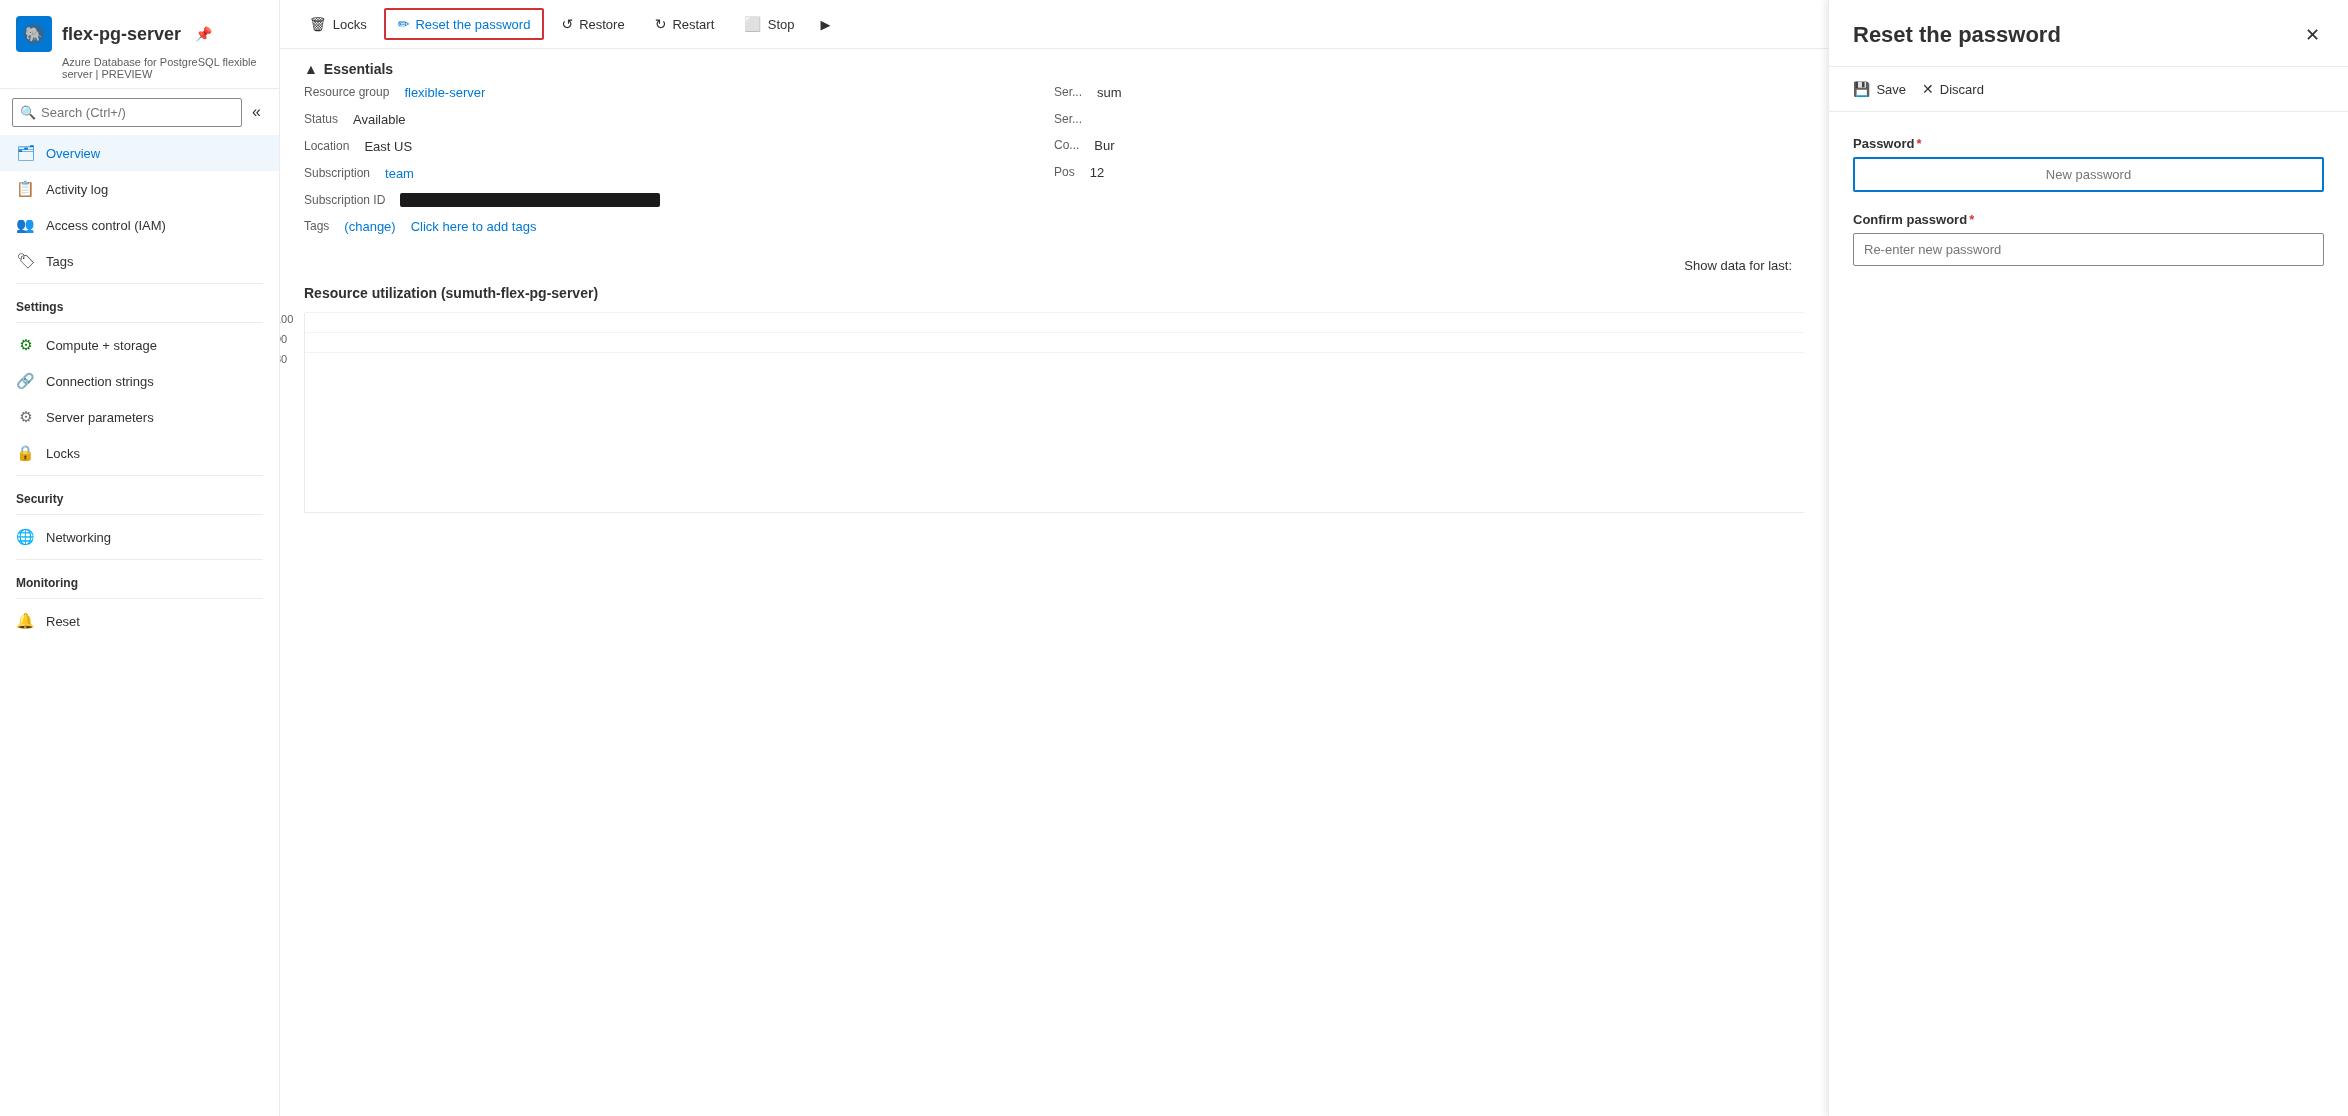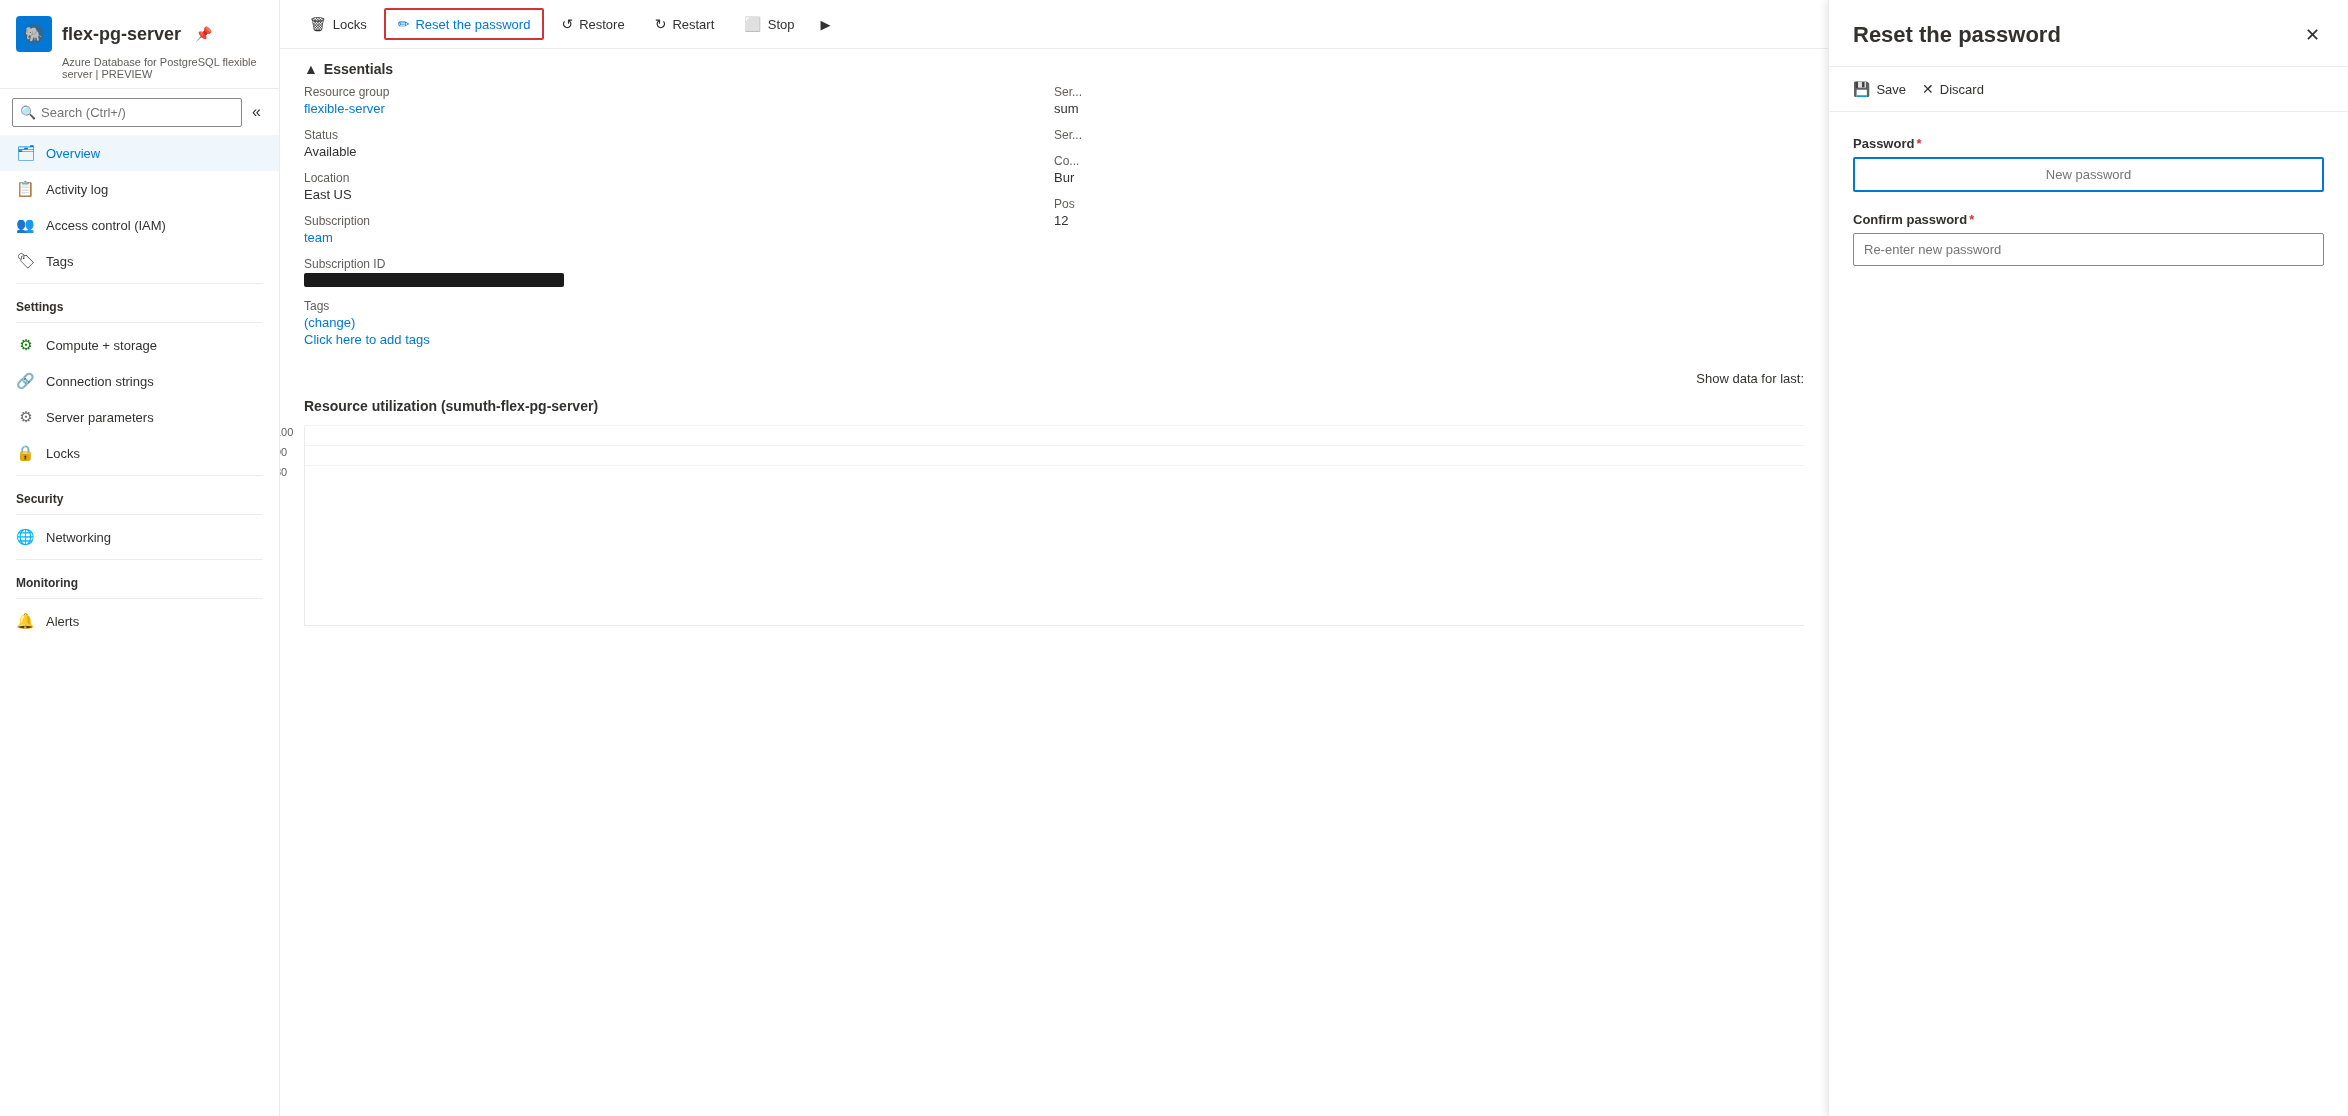--- a/index.html
+++ b/index.html
@@ -170,21 +170,21 @@
       font-weight: 600;
       color: #323130;
     }
     .essentials-content {
       padding: 0 24px 16px 24px;
       display: grid;
       grid-template-columns: 1fr 1fr;
       gap: 0;
     }
     .essentials-col { display: flex; flex-direction: column; gap: 12px; }
-    .essentials-item { display: flex; flex-direction: column; gap: 2px; }
+    .essentials-item { display: flex; flex-direction: row; gap: 15px; }
     .essentials-label { font-size: 12px; color: #605e5c; }
     .essentials-value { font-size: 13px; color: #323130; }
     .essentials-link { font-size: 13px; color: #0078d4; cursor: pointer; text-decoration: none; }
     .redacted-bar {
       height: 14px;
       background: #1b1b1b;
       width: 260px;
       border-radius: 2px;
     }
     .tags-row { display: flex; align-items: center; gap: 6px; }
@@ -193,21 +193,21 @@
     .content-area {
       flex: 1;
       overflow-y: auto;
       padding: 0;
     }
 
     .show-data-bar {
       display: flex;
       justify-content: flex-end;
       align-items: center;
-      padding: 8px 24px 4px 24px;
+      padding: 8px 36px 4px 24px;
       font-size: 13px;
       color: #323130;
     }
 
     .resource-utilization {
       padding: 8px 24px;
     }
     .resource-title {
       font-size: 14px;
       font-weight: 600;
@@ -390,21 +390,21 @@
     <span class="nav-icon" style="color:#0078d4;">🌐</span>
     <span>Networking</span>
   </div>
 
   <div class="nav-divider"></div>
   <div class="nav-section">Monitoring</div>
   <div class="nav-divider"></div>
 
   <div class="nav-item">
     <span class="nav-icon" style="color:#107c10;">🔔</span>
-    <span>Alerts</span>
+    <span>Reset</span>
   </div>
 </div>
 
 <div class="main-content">
 
   <div class="toolbar">
     <button class="toolbar-btn">
       <span class="btn-icon">🗑</span>
       <span>Locks</span>
     </button>

